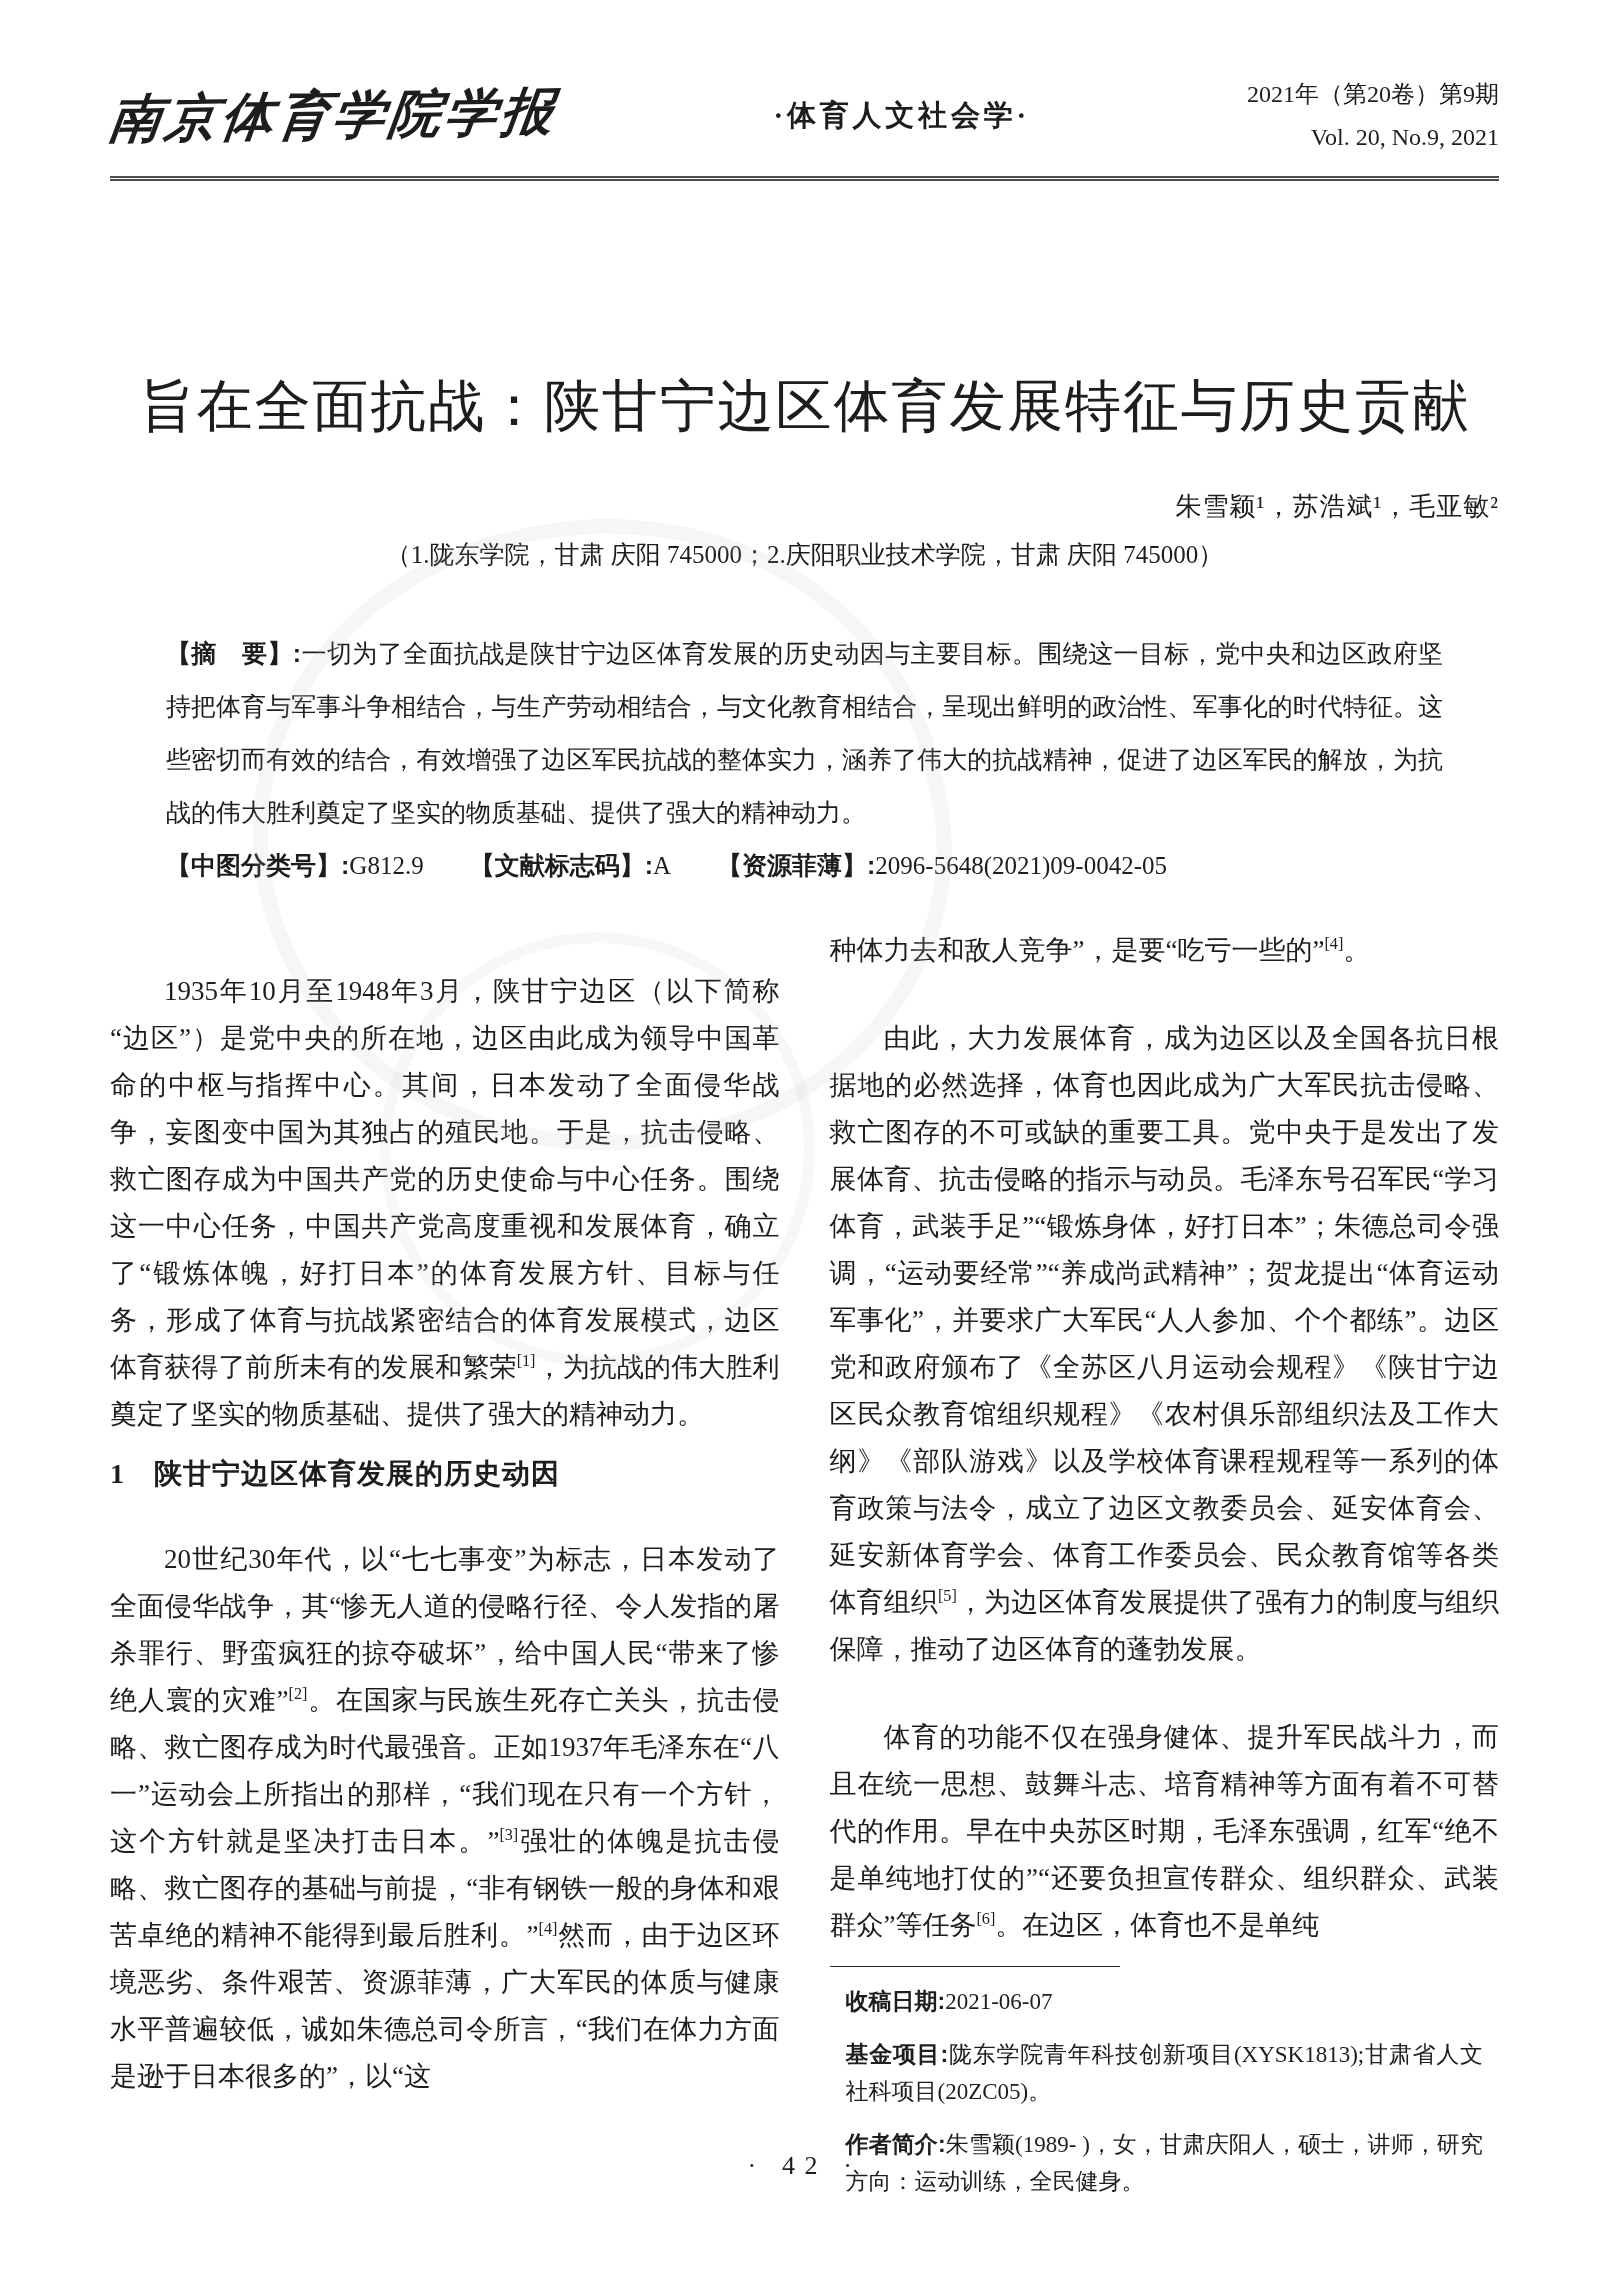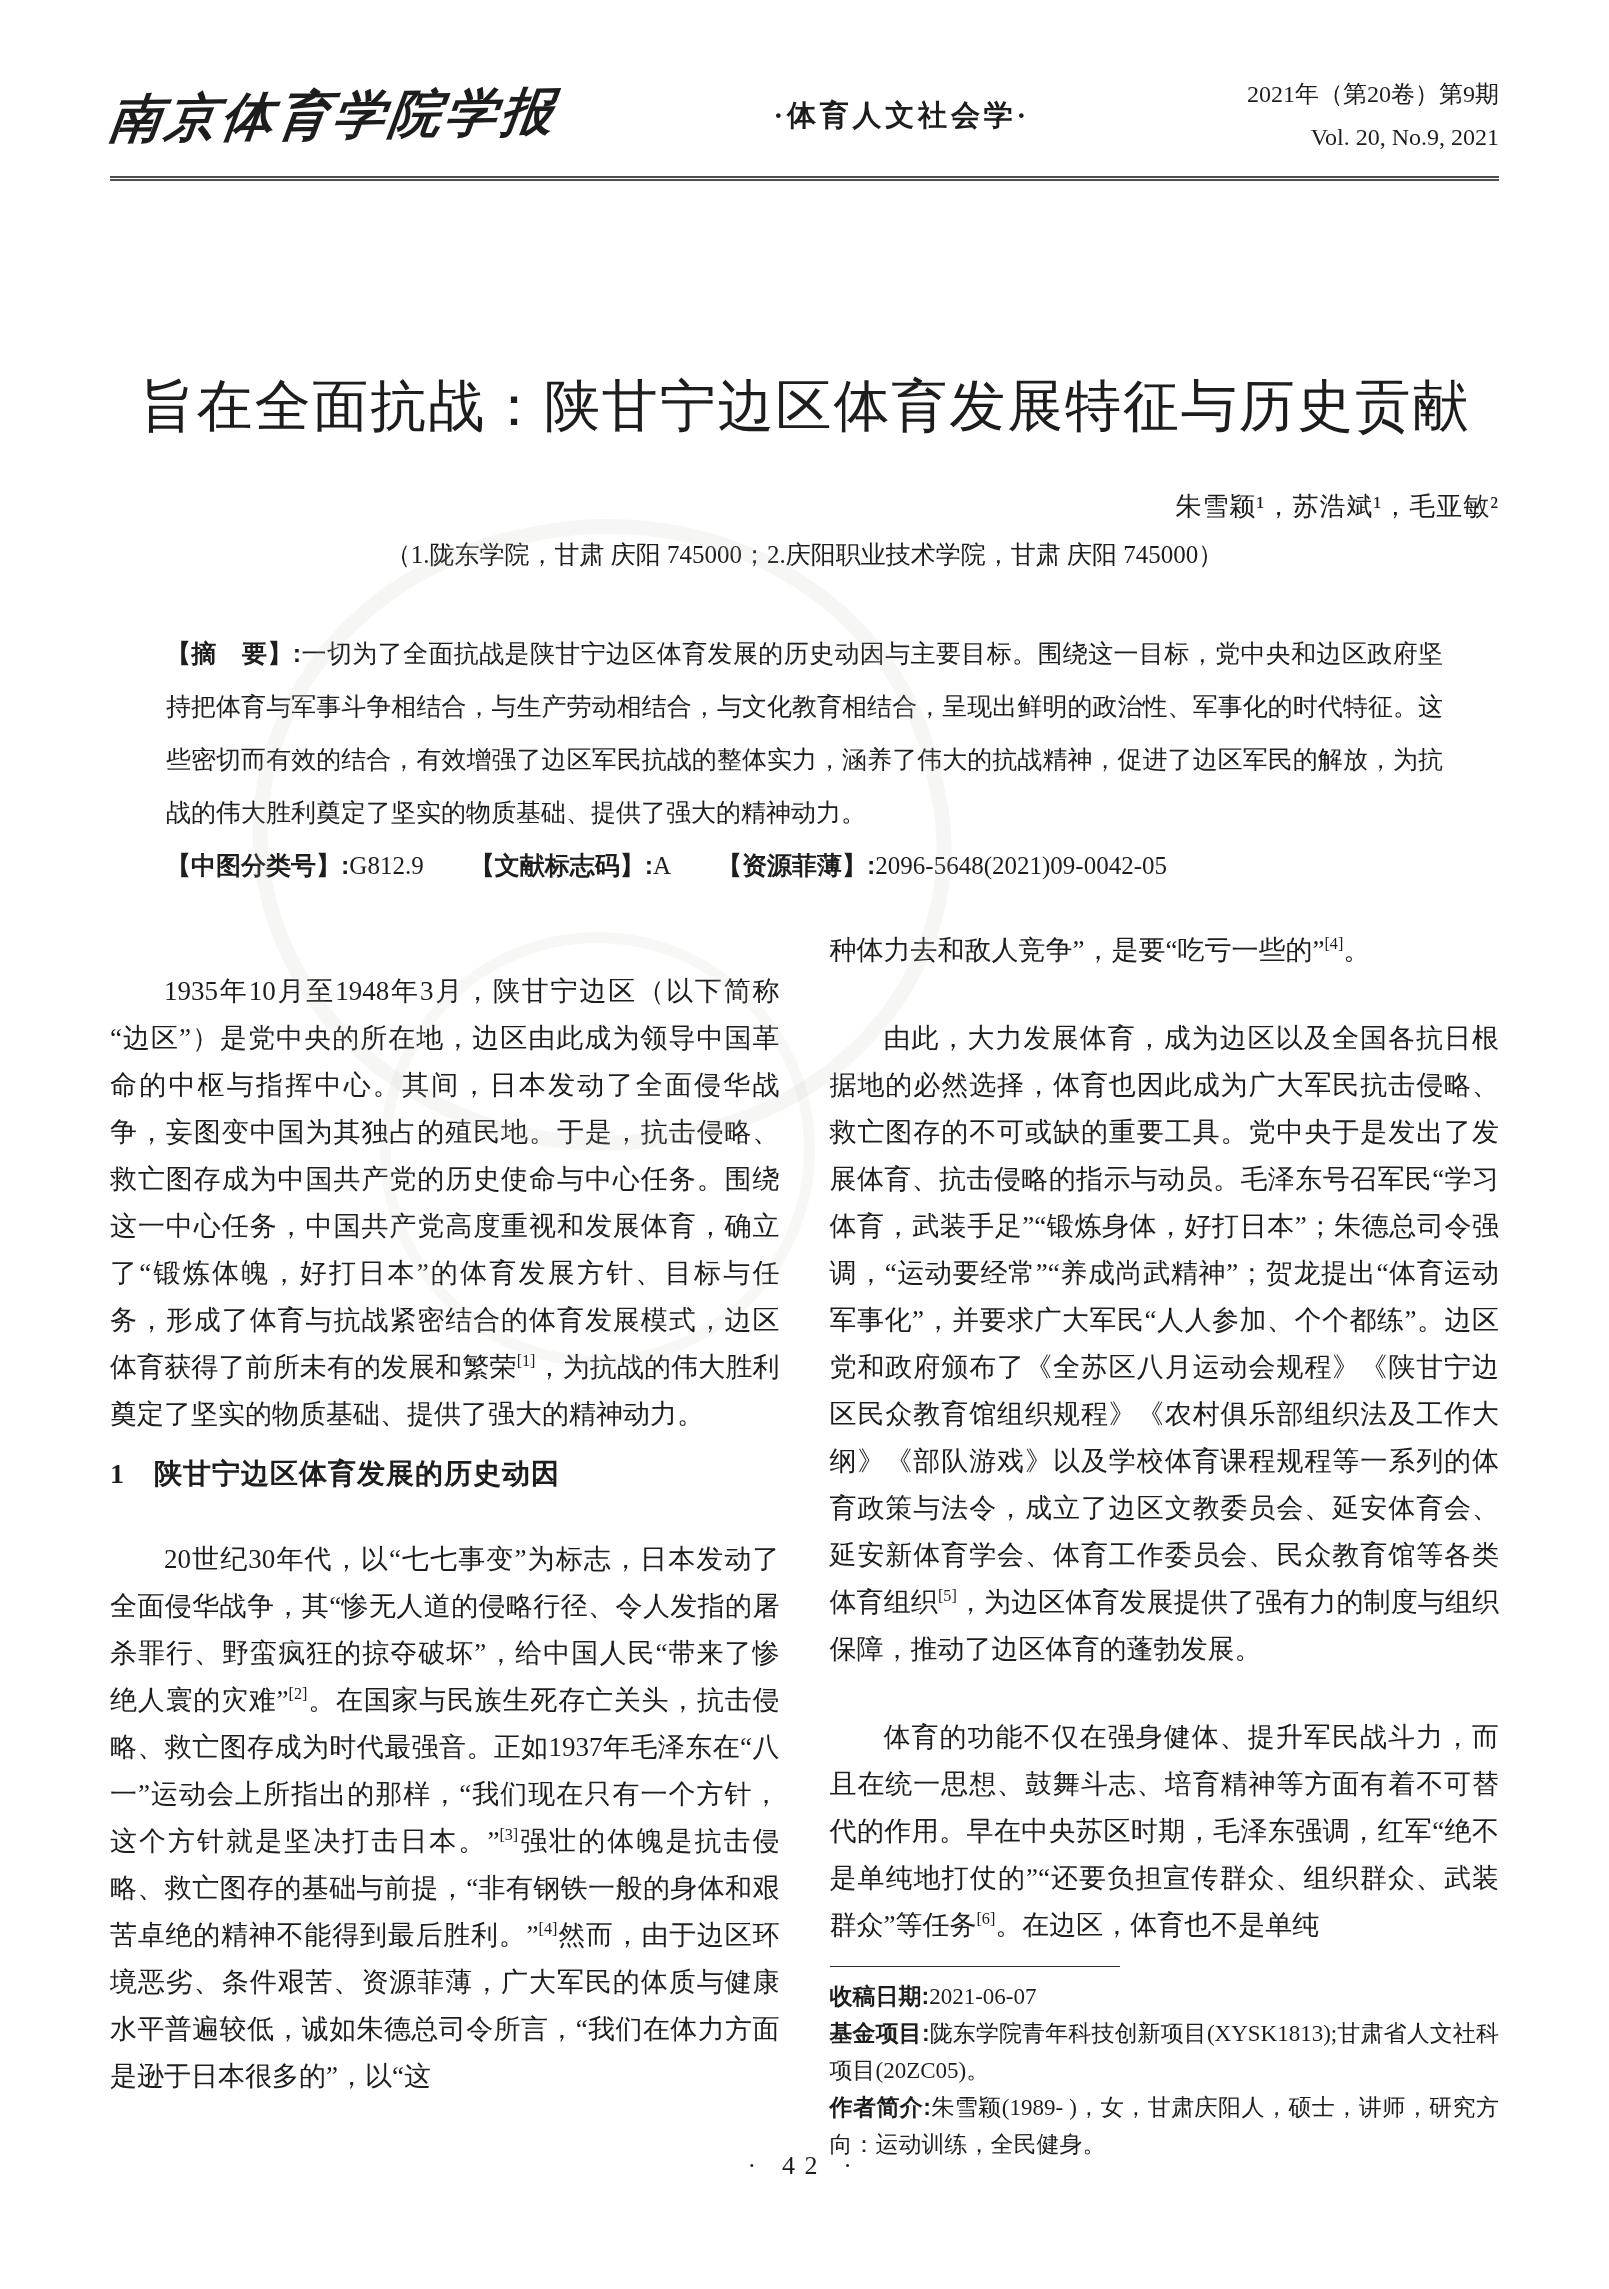--- a/index.html
+++ b/index.html
@@ -52,21 +52,21 @@
   .col p{ margin:0; }
   .col p.ind{ text-indent:2em;margin-top:41px; }
   .h1sec{
     font-family:Liberation Serif, serif;
     font-size:28px;font-weight:bold;letter-spacing:1px;
     margin:15.4px 0 9.6px;line-height:42px;
   }
   sup.ref{ font-size:0.6em;vertical-align:super;line-height:0; }
   
   .fn{ margin-top:17.3px;font-size:23px;line-height:37px;text-align:justify; }
-  .fn p{ margin:0; }
+  .fn p{ margin:16px; }
   .fnrule{ width:290px;border-top:1.9px solid #2b2b2b;margin-bottom:11.5px; }
   .fnl{ font-family:"Liberation Sans","DejaVu Sans",sans-serif;font-weight:bold; }
   
   .pageno{
     position:absolute;left:0;right:0;bottom:108px;
     text-align:center;font-size:26px;letter-spacing:9.6px;
   }
   
   .watermark{ position:absolute;top:519px;left:255px;width:692px;height:634px;pointer-events:none; }
   .watermark::before{

